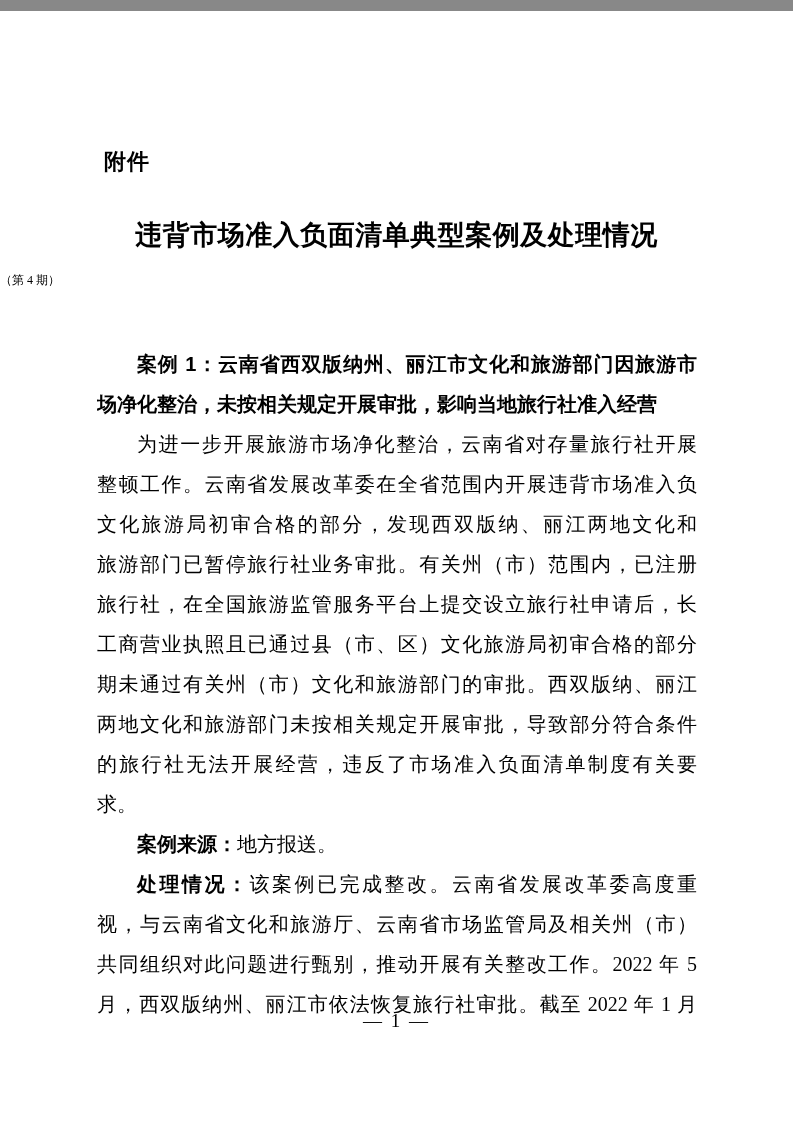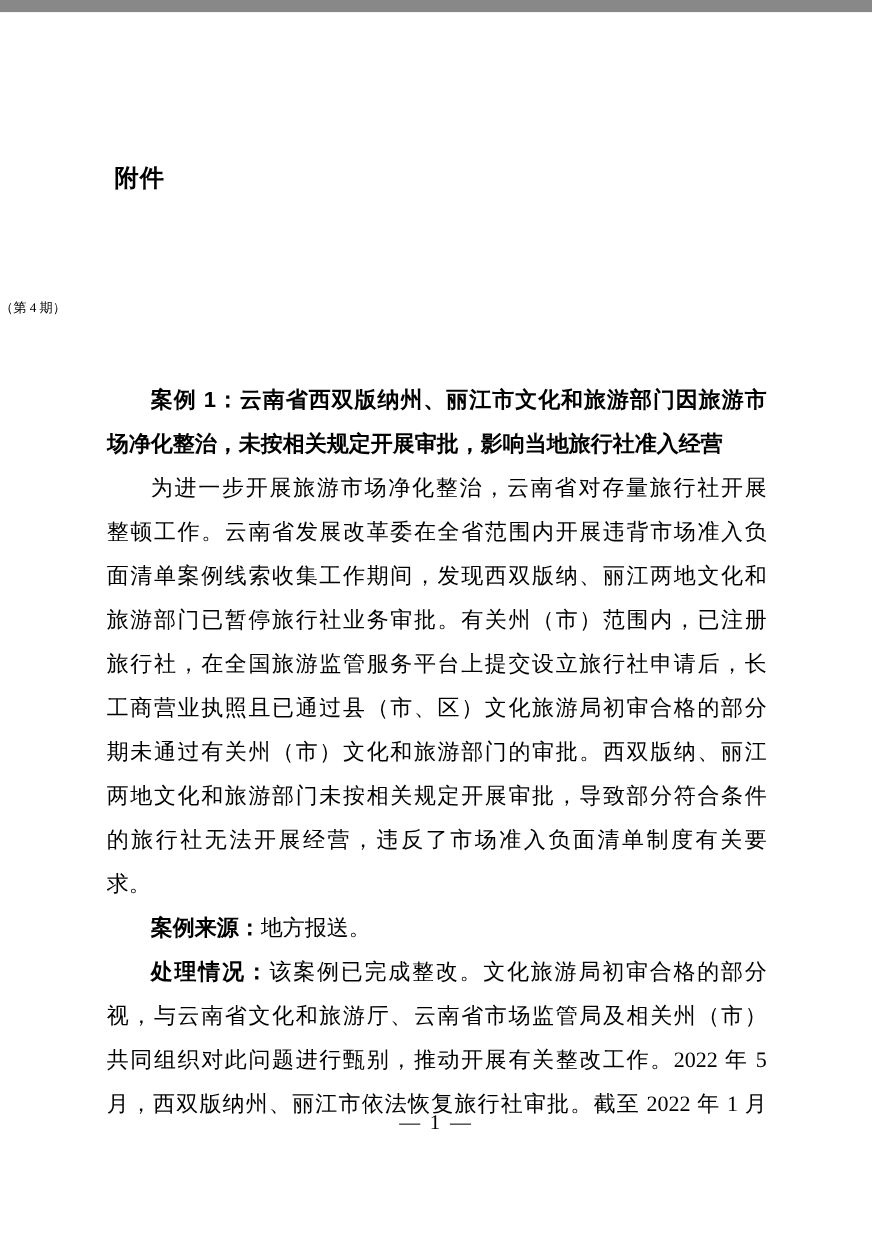--- a/index.html
+++ b/index.html
@@ -72,42 +72,43 @@
     letter-spacing: 2px;
   }
 </style>
 </head>
 <body>
 
 <div class="page">
 
   <div class="attachment">附件</div>
 
+  <h1 class="title">违背市场准入负面清单典型案例及处理情况</h1>
 
   <div class="issue">（第 4 期）</div>
 
   <div class="content">
 
     <div class="line b j indent">案例 1：云南省西双版纳州、丽江市文化和旅游部门因旅游市</div>
     <div class="line b">场净化整治，未按相关规定开展审批，影响当地旅行社准入经营</div>
 
     <div class="line k j indent">为进一步开展旅游市场净化整治，云南省对存量旅行社开展</div>
     <div class="line k j">整顿工作。云南省发展改革委在全省范围内开展违背市场准入负</div>
-    <div class="line k j">面清单案例线索收集工作期间，发现西双版纳、丽江两地文化和</div>
+    <div class="line k j">文化旅游局初审合格的部分，发现西双版纳、丽江两地文化和</div>
     <div class="line k j">旅游部门已暂停旅行社业务审批。有关州（市）范围内，已注册</div>
     <div class="line k j">旅行社，在全国旅游监管服务平台上提交设立旅行社申请后，长</div>
     <div class="line k j">工商营业执照且已通过县（市、区）文化旅游局初审合格的部分</div>
     <div class="line k j">期未通过有关州（市）文化和旅游部门的审批。西双版纳、丽江</div>
     <div class="line k j">两地文化和旅游部门未按相关规定开展审批，导致部分符合条件</div>
     <div class="line k j">的旅行社无法开展经营，违反了市场准入负面清单制度有关要</div>
     <div class="line k">求。</div>
 
     <div class="line indent"><span class="b">案例来源：</span><span class="k">地方报送。</span></div>
 
-    <div class="line j indent"><span class="b">处理情况：</span><span class="k">该案例已完成整改。文化旅游局初审合格的部分</span></div>
+    <div class="line j indent"><span class="b">处理情况：</span><span class="k">该案例已完成整改。云南省发展改革委高度重</span></div>
     <div class="line k j">视，与云南省文化和旅游厅、云南省市场监管局及相关州（市）</div>
     <div class="line k j">共同组织对此问题进行甄别，推动开展有关整改工作。2022 年 5</div>
     <div class="line k j">月，西双版纳州、丽江市依法恢复旅行社审批。截至 2022 年 1 月</div>
 
   </div>
 
   <div class="pagenum">— 1 —</div>
 
 </div>
 

